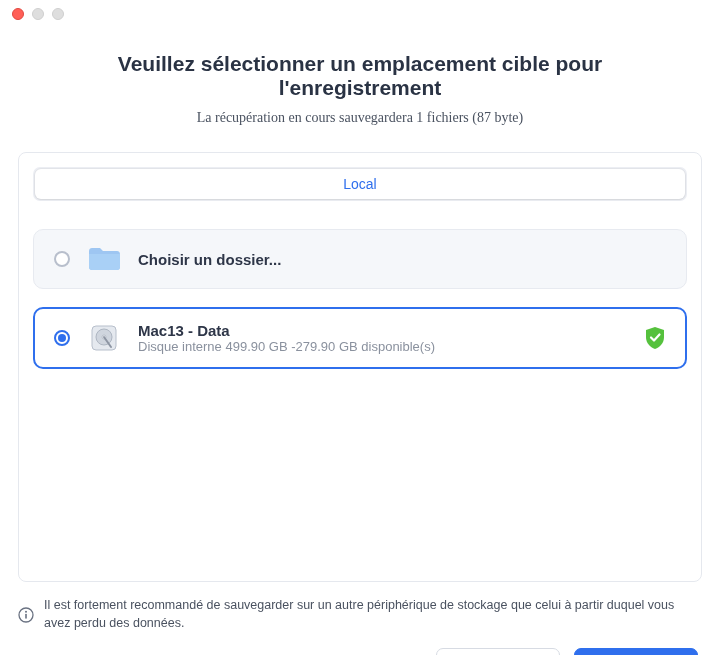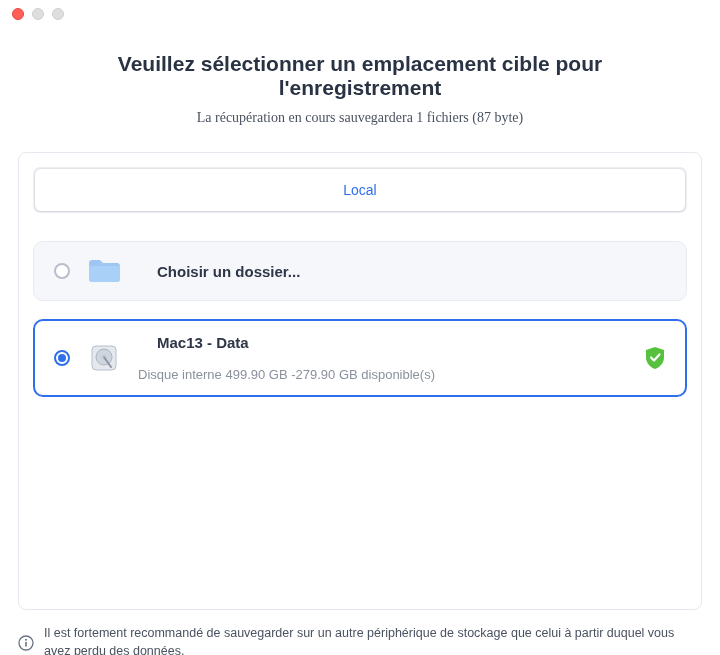--- a/index.html
+++ b/index.html
@@ -49,21 +49,21 @@
     border-radius: 8px;
     padding: 14px 14px 14px 14px;
     background: #ffffff;
   }
 
   .segmented {
     display: flex;
     background: #eceef3;
     border-radius: 7px;
     padding: 2px;
-    height: 46px;
+    height: 34px;
   }
   .segmented .seg {
     flex: 1;
     display: flex;
     align-items: center;
     justify-content: center;
     font-size: 14px;
     font-weight: 500;
     border-radius: 6px;
     cursor: pointer;
@@ -120,26 +120,25 @@
   }
 
   .folder-svg { width: 34px; height: 26px; }
   .hdd-svg { width: 30px; height: 30px; }
 
   .opt-text { flex: 1; min-width: 0; }
   .opt-title {
     font-size: 15px;
     font-weight: 600;
     color: #2e3648;
-    margin-left: 19px;
   }
   .opt-sub {
     font-size: 13px;
     color: #8a919e;
-    margin-top: 16px;
+    margin-top: 0;
   }
 
   .shield {
     width: 22px; height: 24px; flex: 0 0 auto;
   }
 
   .filler { height: 180px; }
 
   .info-row {
     display: flex;

